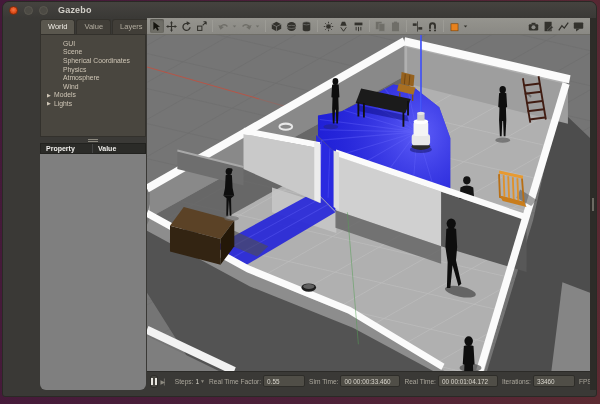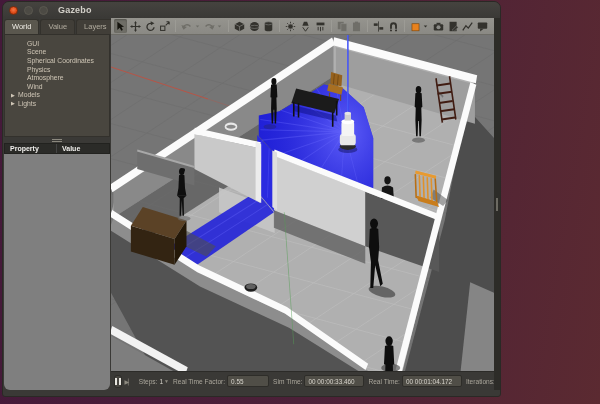--- a/index.html
+++ b/index.html
@@ -1,34 +1,34 @@
 <!DOCTYPE html>
 <html><head>
 <meta charset="utf-8">
 <style>
   * { box-sizing: border-box; margin:0; padding:0; }
   html,body { width:600px; height:404px; overflow:hidden; }
   body { font-family:"Liberation Sans", sans-serif;
          background:linear-gradient(100deg,#44193a 0%,#4c2038 55%,#5b2a31 100%); }
-  .window { position:absolute; left:2px; top:1px; width:499px; height:396px;
+  .window { position:absolute; left:2px; top:1px; width:595px; height:396px;
             background:#3a3936; border-radius:7px 7px 3px 3px; overflow:hidden;
             border:1px solid #2a2925; display:flex; flex-direction:column; }
   
   .titlebar { height:16px; background:linear-gradient(#45433f,#3a3936); display:flex;
               align-items:center; flex:0 0 16px; }
   .wbtn { width:9px; height:9px; border-radius:50%; margin-left:6px; border:1px solid #2c2b27; }
   .wbtn.close { background:radial-gradient(circle at 50% 40%, #f07040 10%, #dd4814 60%, #a33310); border-color:#7c2d0d;}
   .wbtn.minmax { background:#4c4a44; border-color:#5a5850; }
   .title { color:#d3d0c9; font-size:9px; font-weight:bold; margin-left:10px; letter-spacing:.2px; }
   
   .menubar { height:13px; flex:0 0 13px; display:flex; align-items:center; padding-left:5px; }
   .menu-item { color:#d8d4cc; font-size:8px; margin-right:11px; cursor:default; }
   .menu-item u { text-decoration:underline; }
   
-  .main { flex:1; display:flex; min-height:0; padding-bottom:6px; }
+  .main { flex:1; display:flex; min-height:0; padding-bottom:6px;margin-left:36px; }
   .sidebar { width:108px; flex:0 0 108px; display:flex; flex-direction:column; }
   .tabs { height:16px; flex:0 0 16px; display:flex; padding:1px 0 0 1px; gap:1px; }
   .tab { font-size:7.5px; color:#b2ac9f; background:#413e38; border:1px solid #33312c;
          border-bottom:none; border-radius:3px 3px 0 0; padding:2px 7px 0 7px; }
   .tab.active { background:#5a574e; color:#efece5; }
   .treepanel { flex:0 0 103px; background:#49463f; border:1px solid #33312c; margin:0 1px; 
                padding-top:4px; overflow:hidden; }
   .tree-row { display:flex; align-items:center; height:8.6px; padding-left:6px; }
   .tree-arrow { color:#cfc6b6; font-size:5px; width:7px; }
   .tree-label { color:#cfc6b6; font-size:6.8px; padding-left:9px; white-space:nowrap; }

